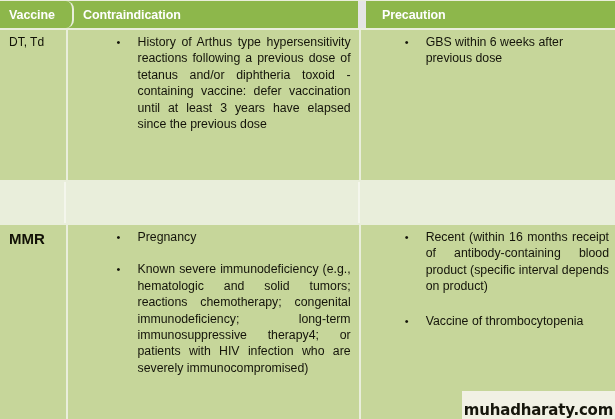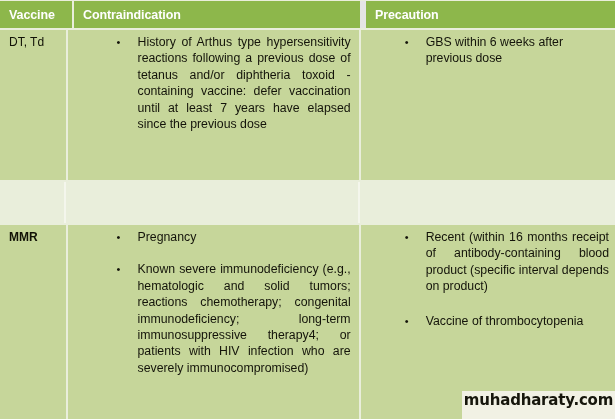--- a/index.html
+++ b/index.html
@@ -42,40 +42,40 @@
   }
   .row-header .cell {
     color: #ffffff;
     font-weight: bold;
     font-size: 12.5px;
     letter-spacing: -0.1px;
     display: flex;
     align-items: center;
     box-sizing: border-box;
   }
-  .hdr-c1 { width: 74px;  padding-left: 9px;  border-right: 2px solid #e9eedb; }
-  .hdr-c2 { width: 292px; padding-left: 9px;  border-right: 6px solid #e5e5e5; }
-  .hdr-c3 { width: 249px; padding-left: 9px; }
+  .hdr-c1 { width: 74px;  padding-left: 9px;  border-right: 2px solid #e9eedb; border-radius: 8px; }
+  .hdr-c2 { width: 292px; padding-left: 9px;  border-right: 8px solid #e5e5e5; }
+  .hdr-c3 { width: 249px; padding-left: 16px; }
 
   
   .row-body {
     background: #c6d69a;
     gap: 32px;
   }
   .row-body .cell {
     box-sizing: border-box;
     color: #111106;
   }
   .c1 {
     width: 74px;
     border-right: 2px solid #e9eedb;
     padding: 5px 4px 0 9px;
     font-size: 12px;
   }
-  .c1.bold { font-weight: bold; font-size: 12px; }
+  .c1.bold { font-weight: bold; font-size: 15px; }
   .c2 {
     width: 292px;
     border-right: 2px solid #e9eedb;
     padding: 4px 8px 4px 0;
   }
   .c3 {
     width: 249px;
     padding: 4px 6px 4px 0;
   }
 
@@ -137,21 +137,21 @@
 
   
   .watermark {
     position: absolute;
     left: 462px;
     top: 391px;
     width: 153px;
     height: 28px;
     background: #f1f1e4;
     display: flex;
-    align-items: flex-start;
+    align-items: flex-end;
     justify-content: center;
   }
   .watermark .wm-text {
     font-family: "DejaVu Sans", sans-serif;
     font-weight: bold;
     font-size: 15px;
     color: #16160c;
     letter-spacing: -0.2px;
   }
 </style>
@@ -179,21 +179,21 @@
     <div class="row row-body" style="top:30px; height:150px;">
 
       <div class="cell c1">
         <span>DT, Td</span>
       </div>
 
       <div class="cell c2">
         <ul class="bullets">
           <li class="just">
             <span class="bul">•</span>
-            <span>History of Arthus type hypersensitivity reactions following a previous dose of tetanus and/or diphtheria toxoid - containing vaccine: defer vaccination until at least 7 years have elapsed since the previous dose</span>
+            <span>History of Arthus type hypersensitivity reactions following a previous dose of tetanus and/or diphtheria toxoid - containing vaccine: defer vaccination until at least 3 years have elapsed since the previous dose</span>
           </li>
         </ul>
       </div>
 
       <div class="cell c3">
         <ul class="bullets">
           <li class="leftal">
             <span class="bul">•</span>
             <span>GBS within 6 weeks after previous dose</span>
           </li>

